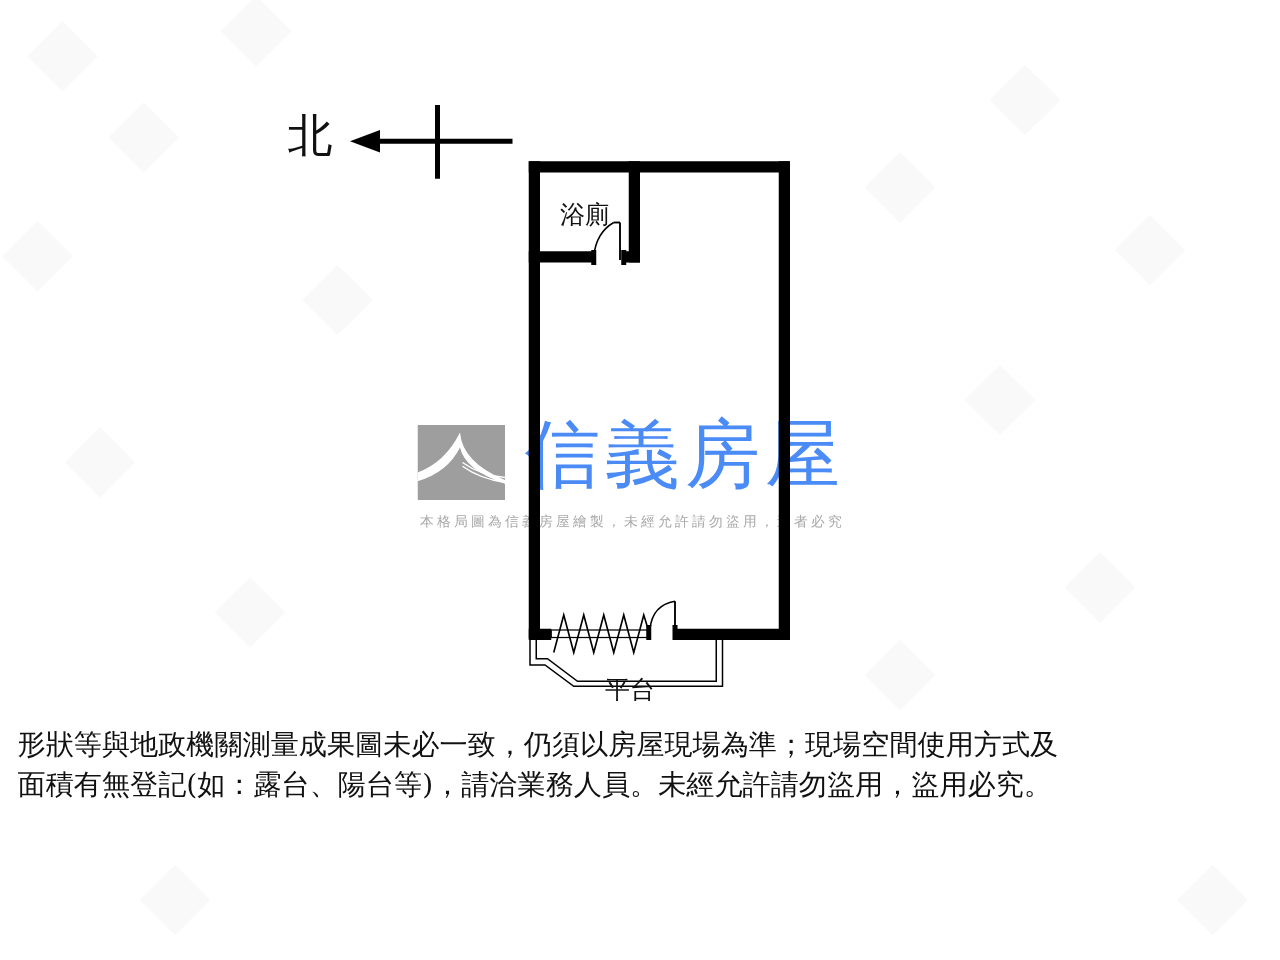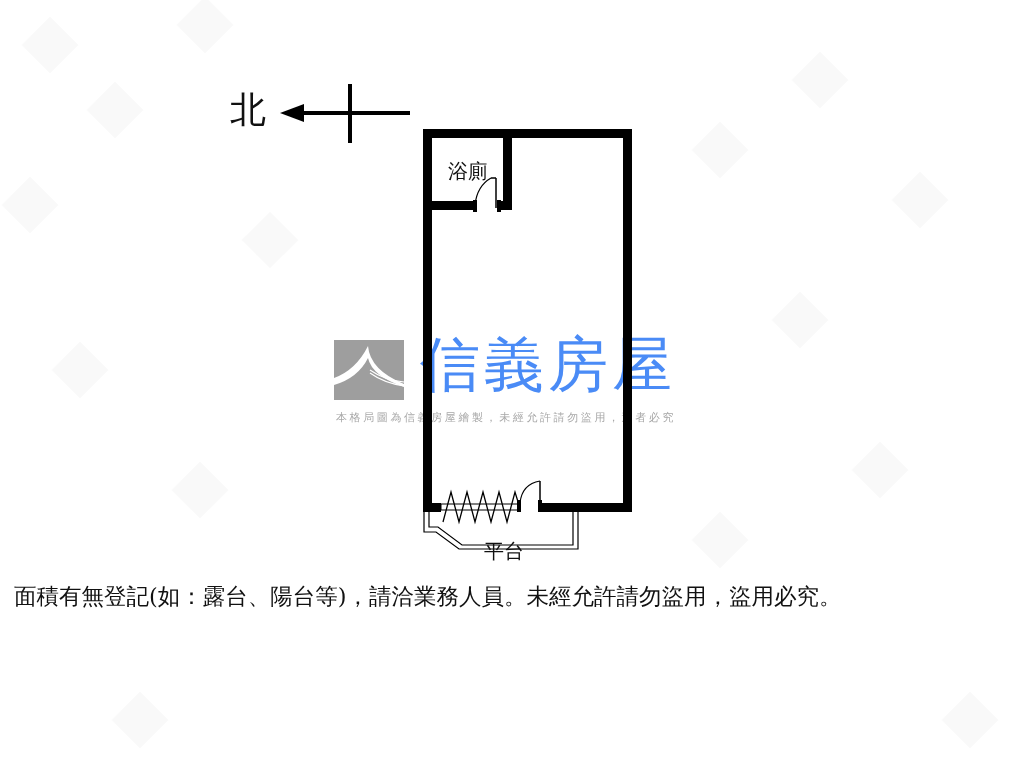--- a/index.html
+++ b/index.html
@@ -123,14 +123,15 @@
     <polyline points="424,512 424,532 436,532 459,549 578,549 578,512"></polyline>
   </g>
 </svg>
 
 <div class="room-label" style="left:448px;top:161px;">浴廁</div>
 <div class="room-label" style="left:484px;top:541px;">平台</div>
 
 <div class="north-label">北</div>
 
 <div class="disclaimer">
+  <div>形狀等與地政機關測量成果圖未必一致，仍須以房屋現場為準；現場空間使用方式及</div>
   <div>面積有無登記(如：露台、陽台等)，請洽業務人員。未經允許請勿盜用，盜用必究。</div>
 </div>
 
 </body></html>

